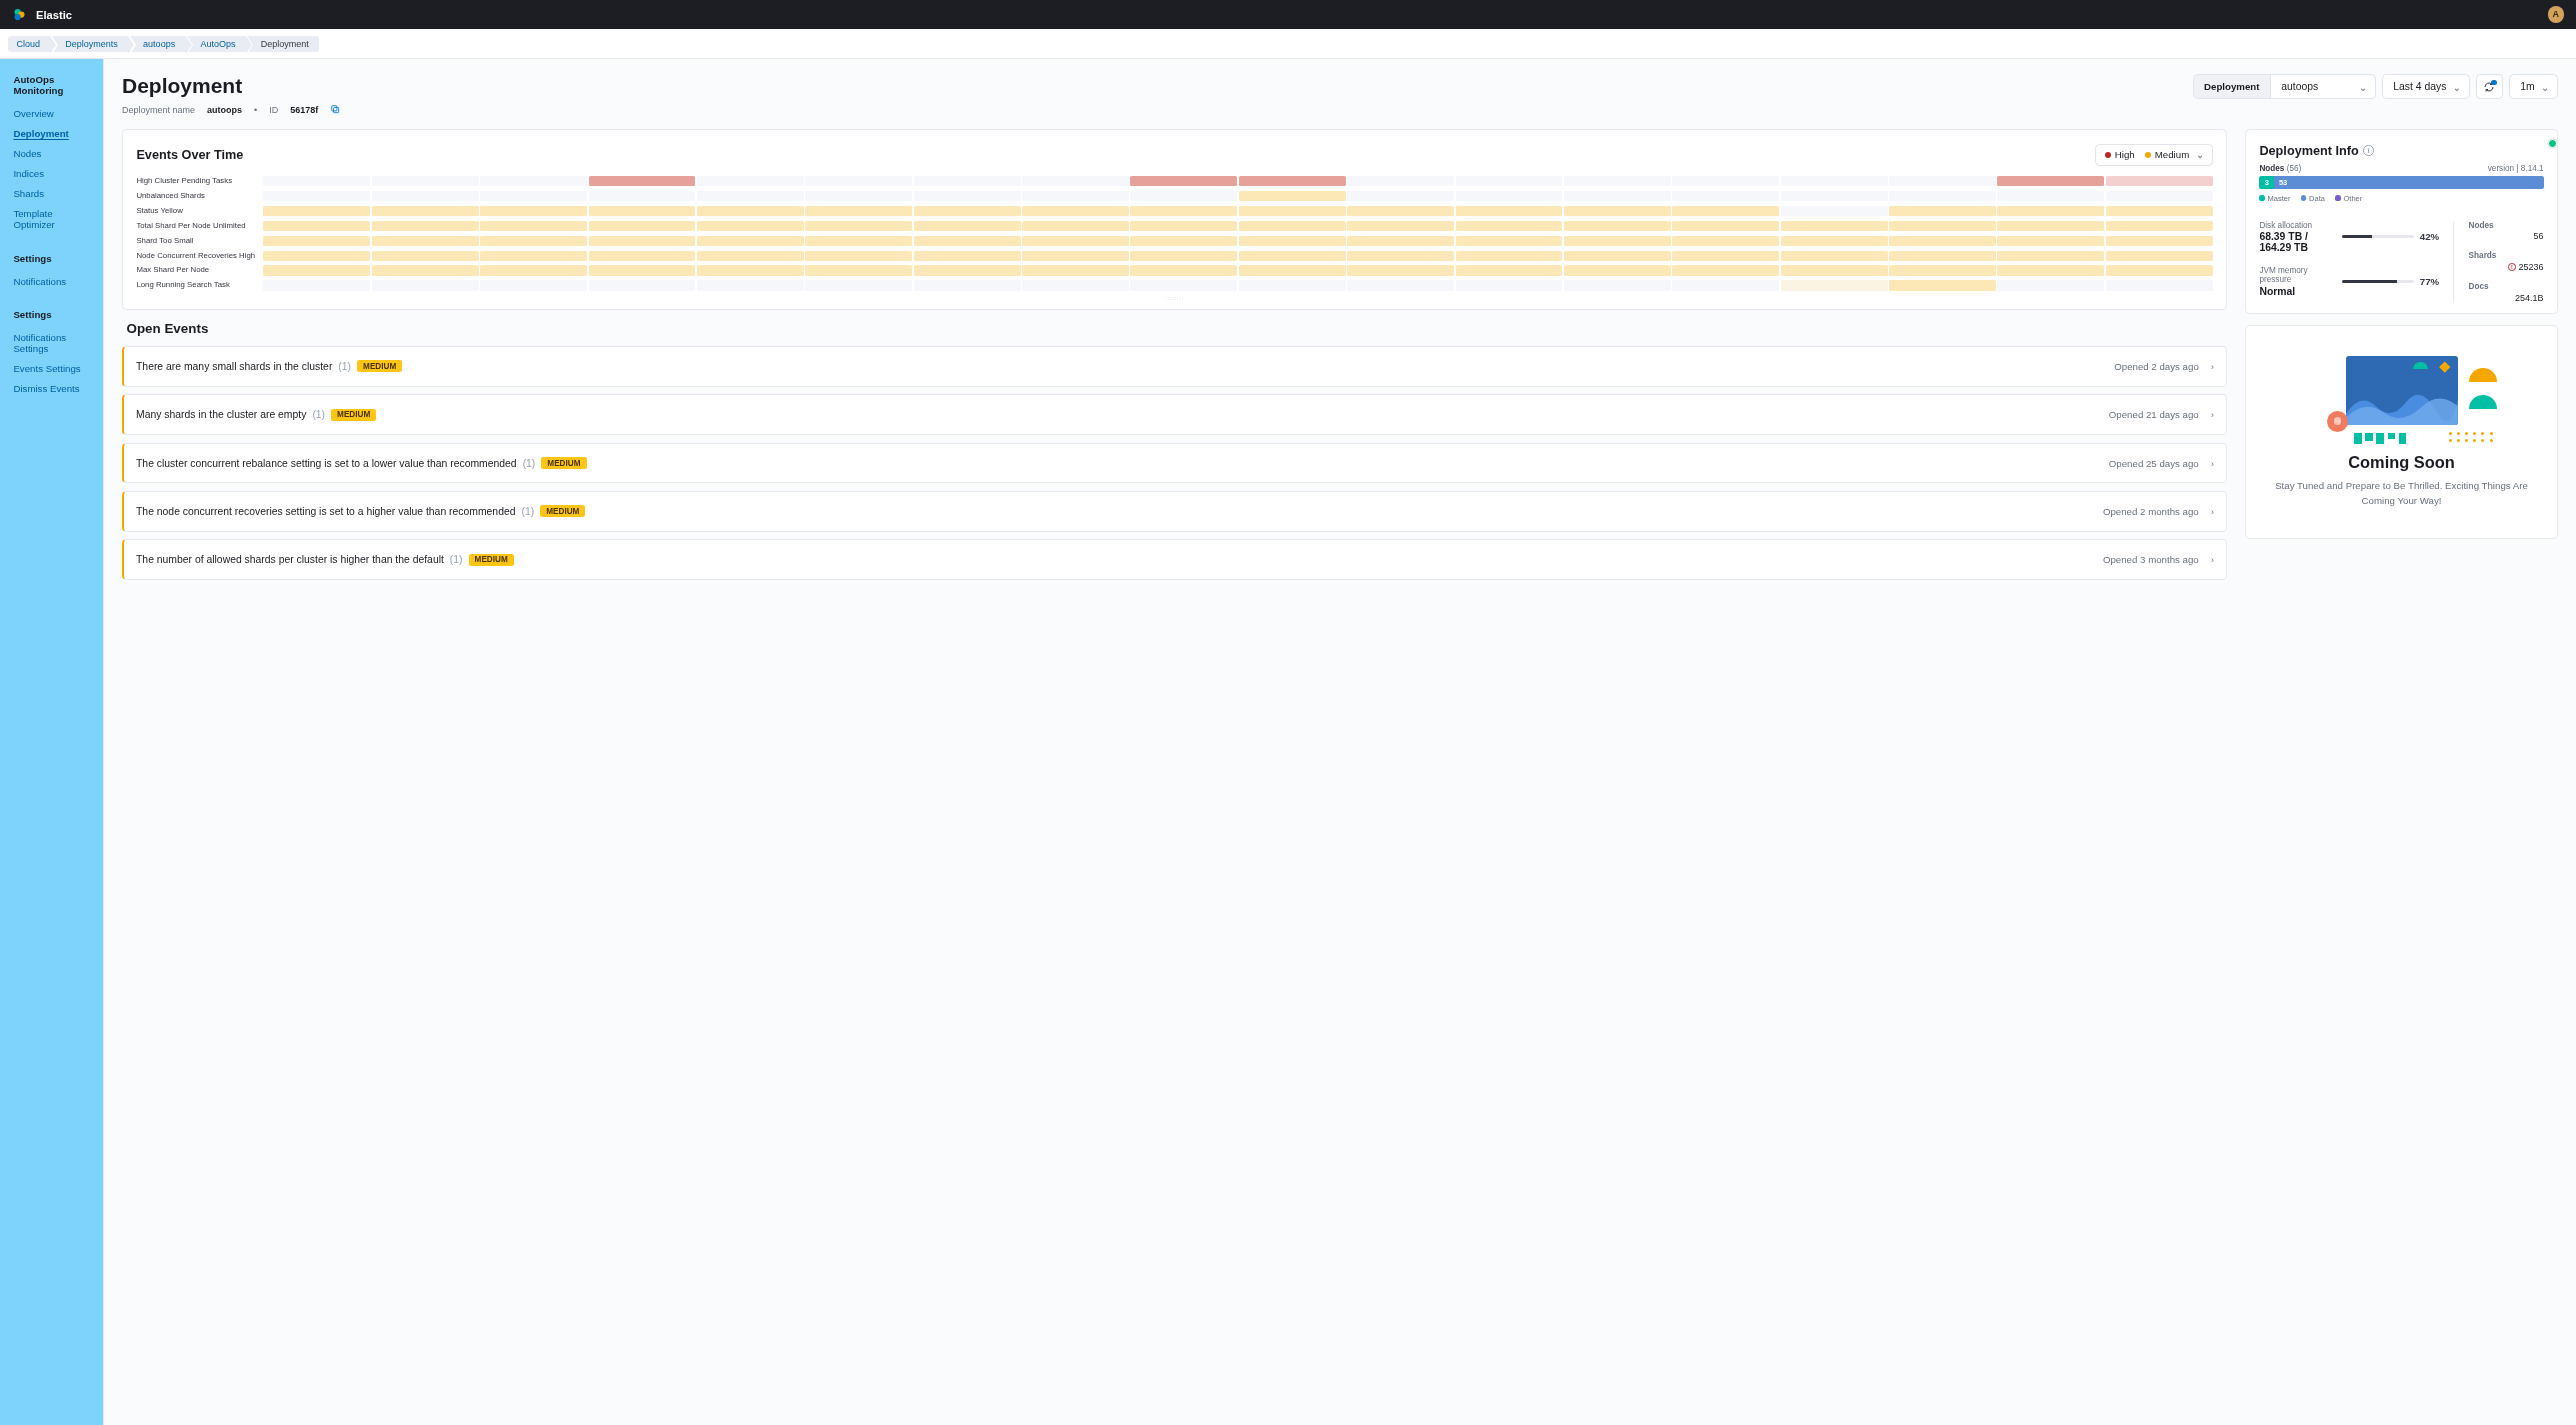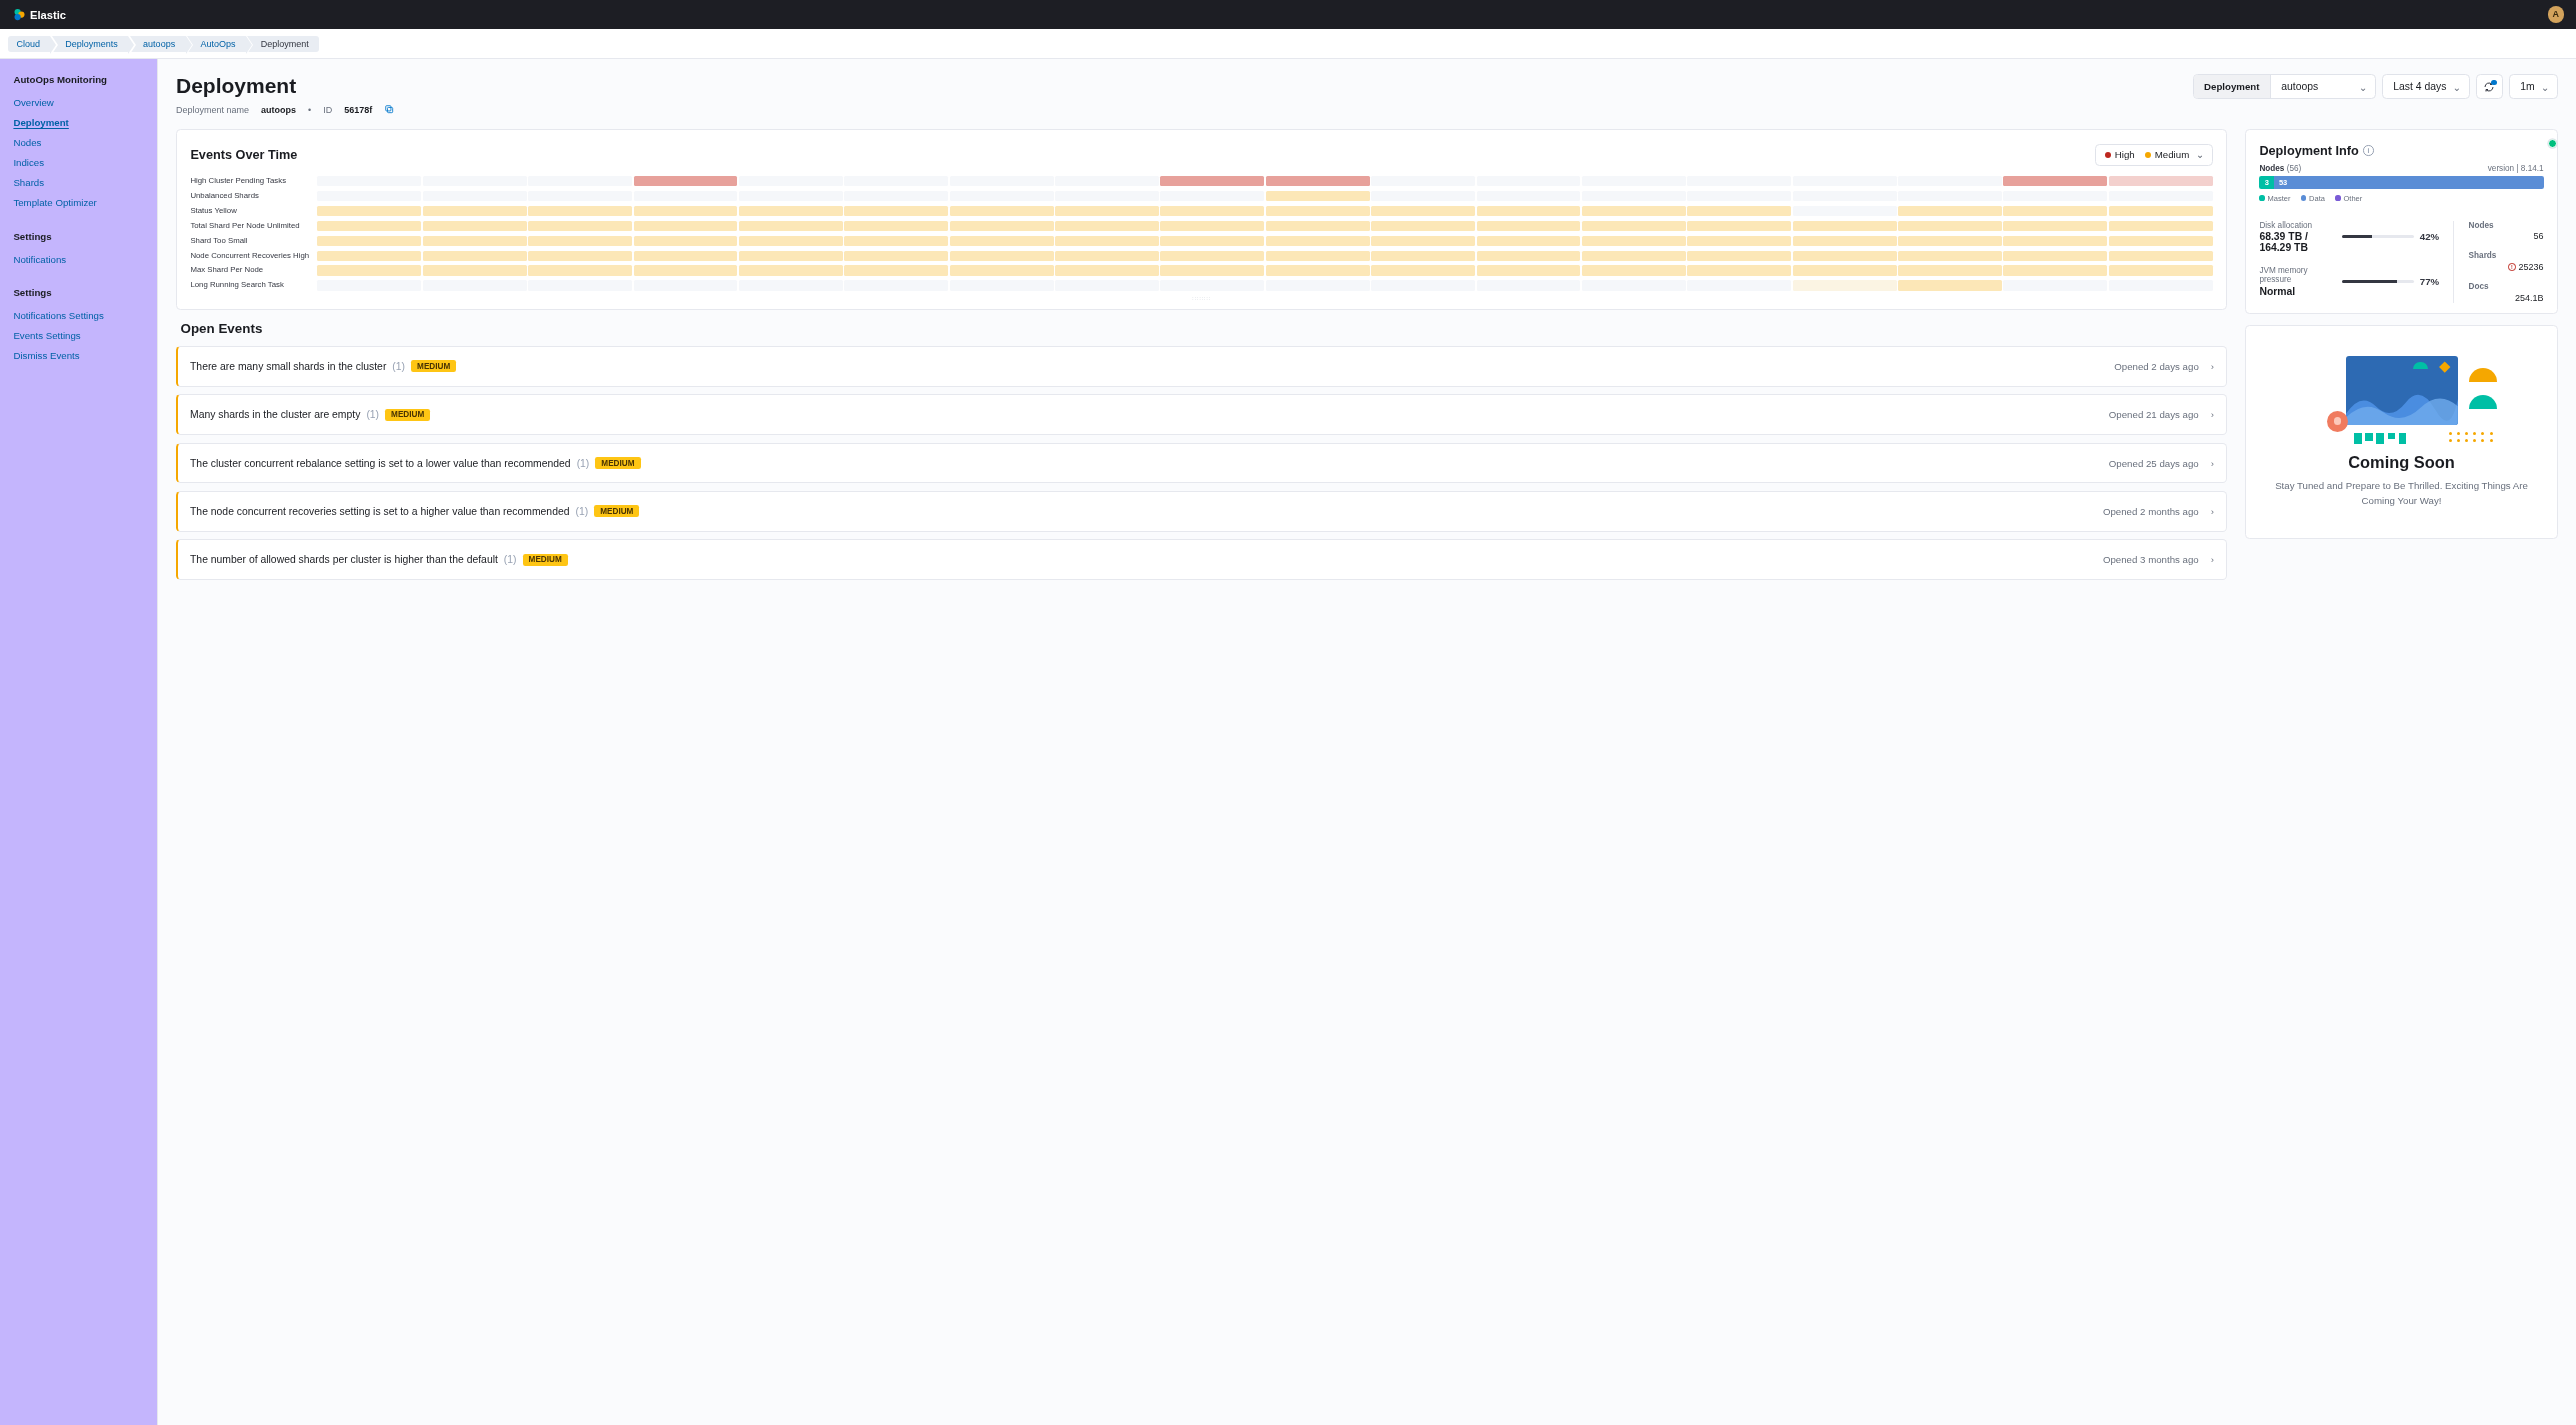--- a/index.html
+++ b/index.html
@@ -1,39 +1,39 @@
 <!DOCTYPE html>
 <html style="font-size:12px"><head>
 <meta charset="utf-8">
 <style>
 * { margin: 0; padding: 0; box-sizing: border-box; font-family: -apple-system, BlinkMacSystemFont, "Segoe UI", Helvetica, Arial, sans-serif; }
 body { background: #fafbfd; color: #1a1c21; font-size: 10.4px; }
 
 
 .header { background: #1d1e24; height: 29px; display: flex; align-items: center; padding: 0 12px; justify-content: space-between; }
-.header-left { display: flex; align-items: center; gap: 3px; }
+.header-left { display: flex; align-items: center; gap: 9px; }
 .logo-icon { width: 15px; height: 15px; }
 .brand { color: #fff; font-weight: 600; font-size: 11.2px; }
 .avatar { width: 16.4px; height: 16.4px; border-radius: 50%; background: #d3a35c; color: #3a2b0e; font-size: 9px; display: flex; align-items: center; justify-content: center; font-weight: 600; }
 
 
 .breadcrumb-bar { background: #fff; height: 30px; border-bottom: 0.7px solid #e6e8ee; display: flex; align-items: center; padding: 0 7.5px; }
 .breadcrumb { display: flex; align-items: center; gap: 0; }
 .crumb { position: relative; padding: 3px 10.4px 3px 13.4px; font-size: 9px; color: #0061a6; background: #e9edf3; margin-right: 1.5px; cursor: pointer; }
 .crumb:first-child { padding-left: 9px; border-radius: 3px 0 0 3px; }
 .crumb::after { content: ""; position: absolute; right: -6px; top: 0; border-top: 9px solid transparent; border-bottom: 9px solid transparent; border-left: 6px solid #e9edf3; z-index: 2; }
 .crumb::before { content: ""; position: absolute; left: 0; top: 0; border-top: 9px solid transparent; border-bottom: 9px solid transparent; border-left: 6px solid #fff; z-index: 1; }
 .crumb:first-child::before { display: none; }
 .crumb.active { color: #343741; }
 .crumb:last-child::after { display: none; }
 .crumb:last-child { border-radius: 0 3px 3px 0; }
 
 
 .main { display: flex; }
-.sidebar { width: 158px; background: #c4b5fd; border-right: 0.7px solid #e6e8ee; min-height: calc(100vh - 59px); padding: 15px 13.4px; }
+.sidebar { width: 104px; background: #7dd3fc; border-right: 0.7px solid #e6e8ee; min-height: calc(100vh - 59px); padding: 15px 13.4px; }
 .side-group-title { font-weight: 700; font-size: 9.7px; margin-bottom: 7.5px; color: #1a1c21; }
 .side-item { padding: 4.5px 0; font-size: 9.7px; color: #0061a6; cursor: pointer; }
 .side-item.active { font-weight: 700; text-decoration: underline; text-underline-offset: 2.2px; }
 .side-group { margin-bottom: 18px; }
 
 .content { flex: 1; padding: 15px 18px; }
 .page-head { display: flex; justify-content: space-between; align-items: flex-start; margin-bottom: 4.5px; }
 .page-title { font-size: 21px; font-weight: 700; }
 .page-sub { font-size: 9px; color: #69707d; margin-bottom: 13.4px; display: flex; align-items: center; gap: 12px; }
 .page-sub .bold { color: #1a1c21; font-weight: 600; }

